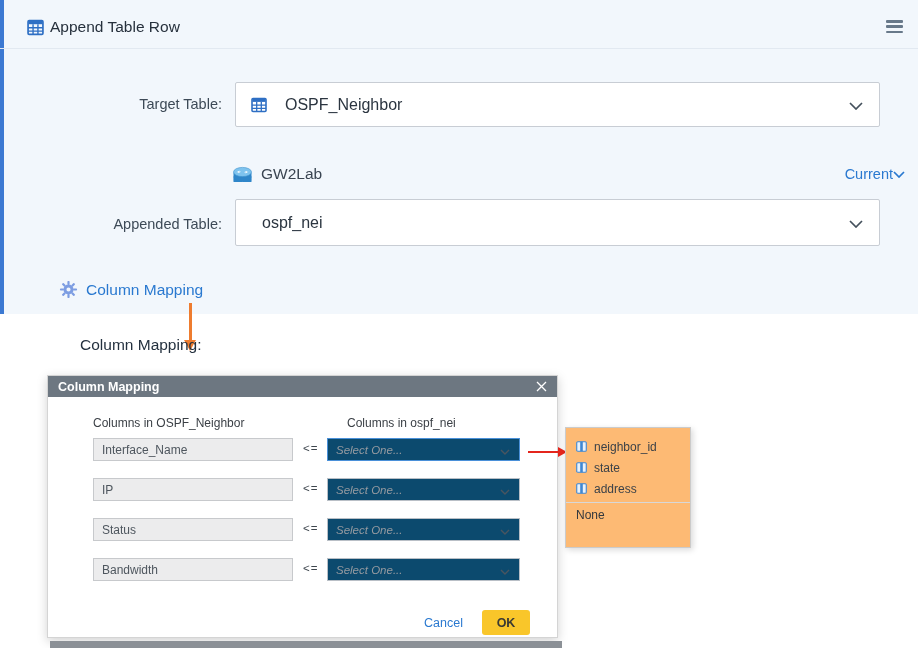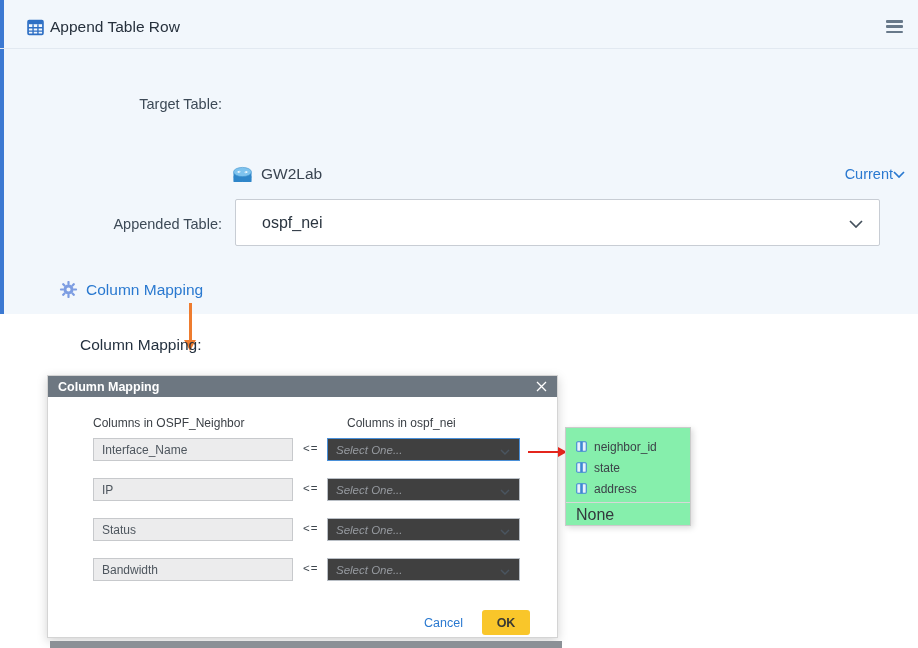--- a/index.html
+++ b/index.html
@@ -52,39 +52,39 @@
                   background:#6d7781; display:flex; align-items:center; }
   .dlg-title { color:#fff; font-size:12.5px; font-weight:bold; margin-left:10px; }
   .dlg-close { margin-left:auto; margin-right:10px; cursor:pointer; display:flex; }
   .col-hdr { position:absolute; font-size:12px; color:#3a3f45; top:40px; }
   .map-row { position:absolute; left:0; width:100%; height:23px; }
   .src-input { position:absolute; left:45px; top:0; width:200px; height:23px;
                background:#ececed; border:1px solid #c7c9cc; font-size:12px;
                color:#4e565e; padding-left:8px; font-family:inherit; }
   .op { position:absolute; left:255px; top:4px; font-size:11.5px; color:#3e464e; letter-spacing:1px; }
   .map-select { position:absolute; left:279px; top:0; width:193px; height:23px;
-                background:#404040; border:1px solid #b9bfc6; display:flex;
+                background:#0c4a6e; border:1px solid #b9bfc6; display:flex;
                 align-items:center; cursor:pointer; }
   .map-select.active { border-color:#4a90d9; }
   .map-select .ph { font-size:11.5px; font-style:italic; color:#969aa0; margin-left:8px; }
   .map-select .chev { margin-right:9px; }
   .cancel-link { position:absolute; left:376px; top:240px; color:#2a79d0;
                  font-size:12.5px; cursor:pointer; }
   .ok-btn { position:absolute; left:434px; top:234px; width:48px; height:25px;
             background:#f9c62a; border:none; border-radius:3px; font-size:12.5px;
             font-weight:bold; color:#3a3a33; cursor:pointer; font-family:inherit; }
 
   
-  .popup { left:565px; top:427px; width:126px; height:99px; background:#86efac;
+  .popup { left:565px; top:427px; width:126px; height:121px; background:#fdba74;
            border:1px solid #cbcbcb; box-shadow:2px 2px 6px rgba(0,0,0,.15); padding-top:8px; }
   .popup-item { height:21px; display:flex; align-items:center; gap:7px;
                 padding-left:10px; font-size:12px; color:#3c4248; cursor:pointer; }
   .popup-sep { margin:3px 0 0 0; border:none; border-top:1px solid #d8d8d8; }
   .popup-none { height:23px; display:flex; align-items:center; padding-left:10px;
-                font-size:16px; color:#33383d; cursor:pointer; }
+                font-size:12px; color:#33383d; cursor:pointer; }
 
   .bottom-strip { left:50px; top:641px; width:512px; height:7px; background:#8b9096; }
 </style>
 </head>
 <body>
 
 <div id="stage">
 
   <div class="abs panel"></div>
   <div class="abs hdr-sep"></div>
@@ -97,20 +97,35 @@
     </svg>
   </span>
   <div class="abs app-title">Append Table Row</div>
   <div class="abs hamburger">
       <div></div>
       <div></div>
       <div></div>
     </div>
 
   <div class="abs field-label" style="top:96px;">Target Table:</div>
+  <div class="abs select-box" style="top:82px;">
+    <span style="margin-left:15px; display:flex;">
+      <svg width="16" height="16" viewBox="0 0 16 16">
+        <rect x="1" y="1.5" width="14" height="13" rx="1" fill="none" stroke="#2e6fc4" stroke-width="1.6"></rect>
+        <rect x="1.4" y="1.9" width="13.2" height="3" fill="#2e6fc4"></rect>
+        <path d="M1 8.2h14M1 11.4h14M5.7 4.9v9.6M10.3 4.9v9.6" stroke="#2e6fc4" stroke-width="1.3"></path>
+      </svg>
+    </span>
+    <span class="val" style="margin-left:18px;">OSPF_Neighbor</span>
+    <span class="chev">
+      <svg width="14" height="8" viewBox="0 0 14 8">
+          <path d="M1 1l6 6 6-6" fill="none" stroke="#44505c" stroke-width="1.7"></path>
+        </svg>
+    </span>
+  </div>
 
   <div class="abs device-row">
     <span style="display:flex;">
       <svg width="21" height="16" viewBox="0 0 21 16">
         <path d="M1.5 6.5h18v5a4.5 9 0 01-9 3.8 4.5 9 0 01-9-3.8z" fill="#2f86c9"></path>
         <ellipse cx="10.5" cy="11" rx="9" ry="4.3" fill="#2f86c9"></ellipse>
         <ellipse cx="10.5" cy="6" rx="9" ry="4.6" fill="#7ec3ee" stroke="#3f93cf" stroke-width="0.6"></ellipse>
         <path d="M4.5 6.2l3.2-1.6-.6 1 2 .1-3.2 1.6.6-1zM16.5 5.8l-3.2 1.6.6-1-2-.1 3.2-1.6-.6 1z" fill="#ffffff"></path>
       </svg>
     </span>

